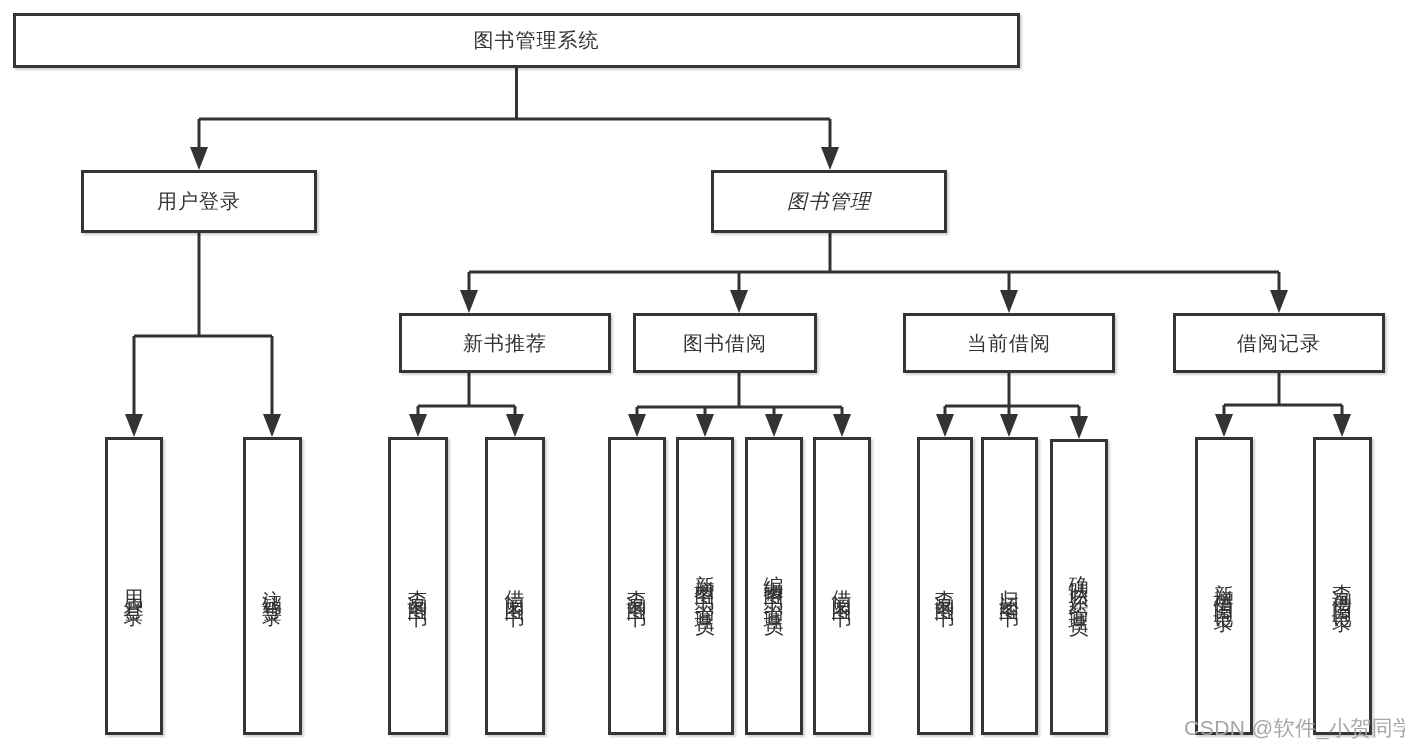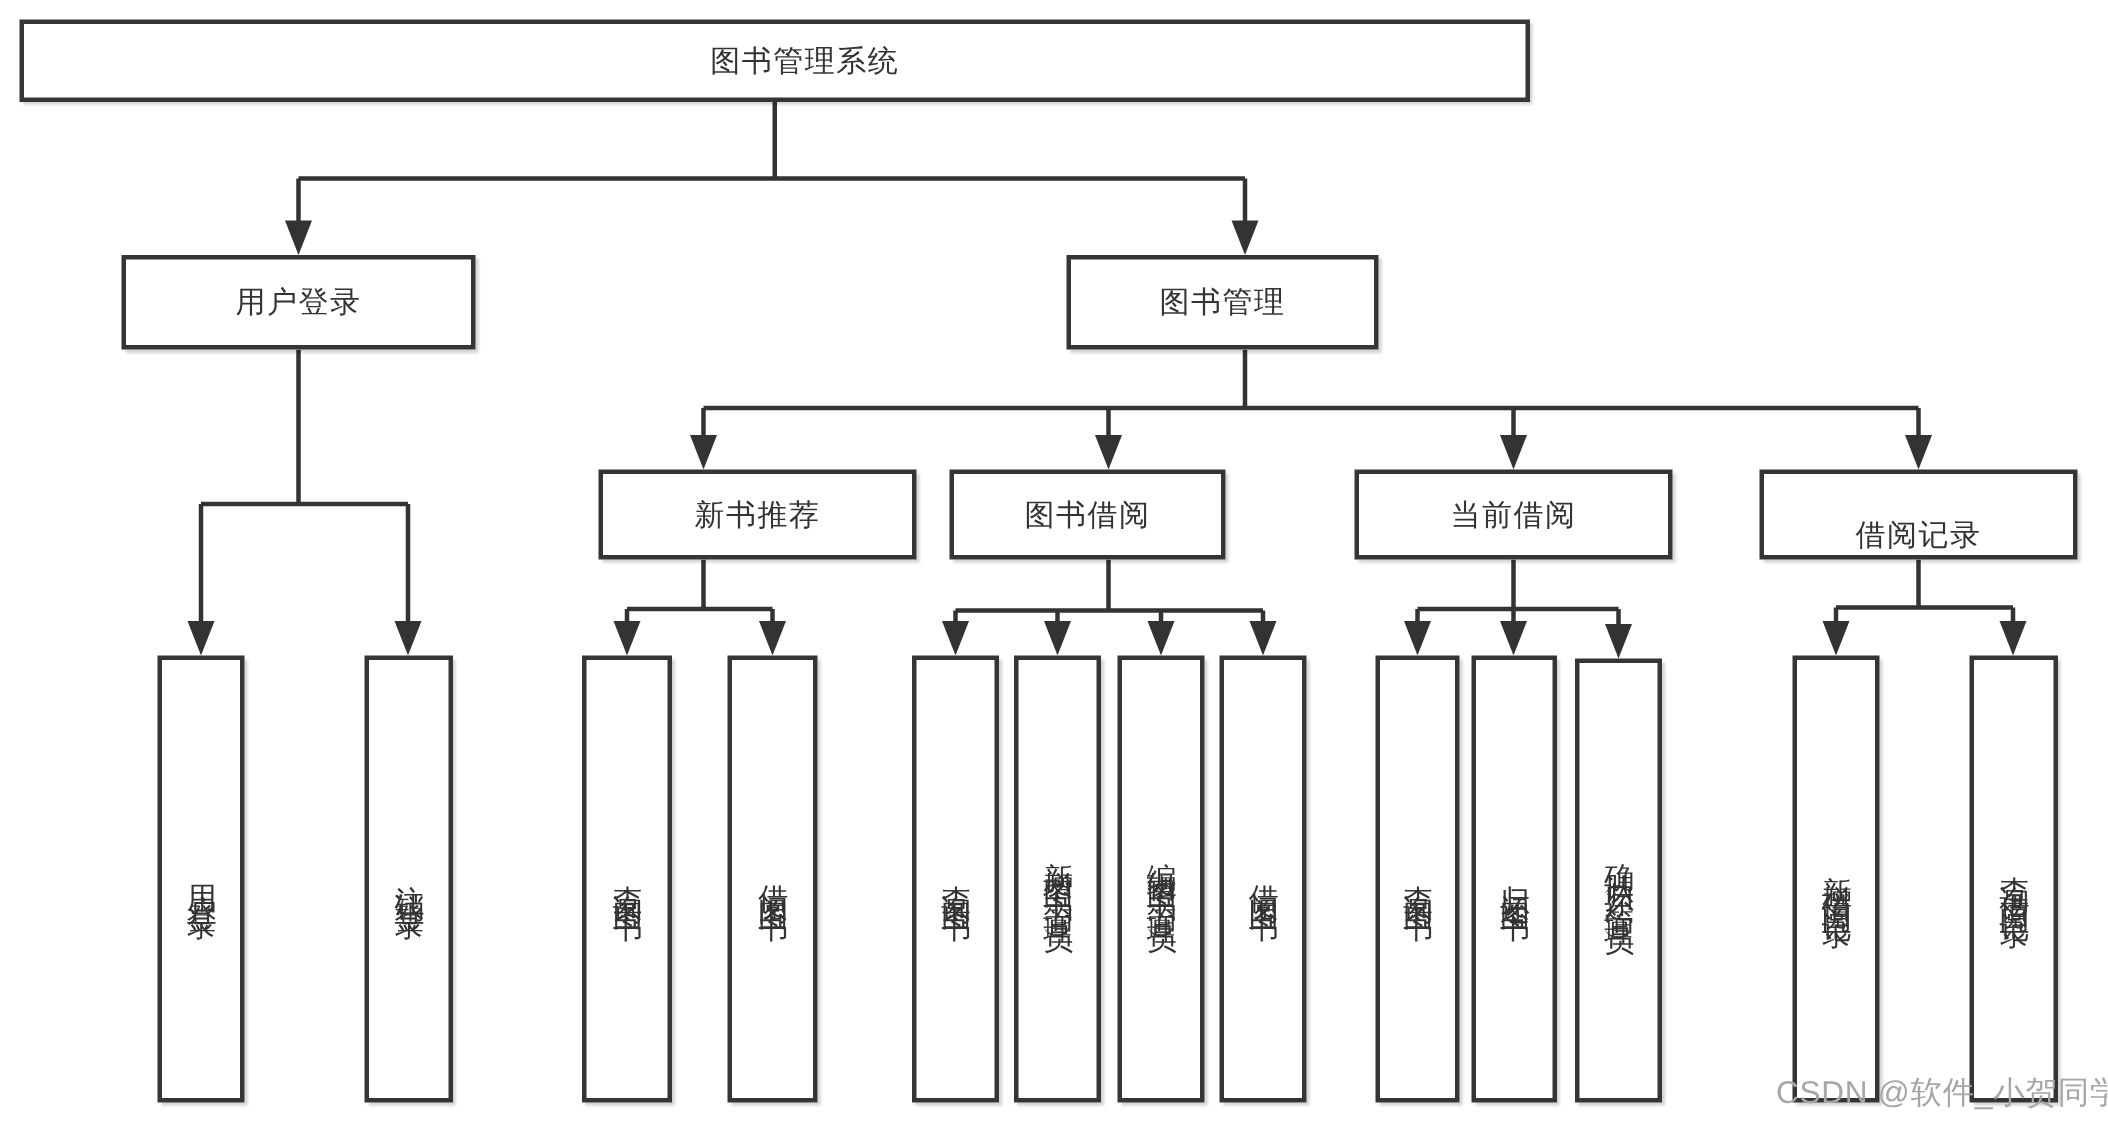--- a/index.html
+++ b/index.html
@@ -149,34 +149,34 @@
     </g>
   </svg>
 
   <div class="box" style="left:13px; top:13px; width:1007px; height:55px;padding-left:40px;">
     <span>图书管理系统</span>
   </div>
 
   <div class="box" style="left:81px; top:170px; width:236px; height:63px;">
     <span>用户登录</span>
   </div>
-  <div class="box" style="left:711px; top:170px; width:208px; height:63px;">
+  <div class="box" style="left:711px; top:170px; width:236px; height:63px;font-style:italic;">
     <span>图书管理</span>
   </div>
 
   <div class="box" style="left:363px; top:313px; width:212px; height:60px;margin-left:36px;">
     <span>新书推荐</span>
   </div>
   <div class="box" style="left:633px; top:313px; width:184px; height:60px;">
     <span>图书借阅</span>
   </div>
   <div class="box" style="left:903px; top:313px; width:212px; height:60px;">
     <span>当前借阅</span>
   </div>
-  <div class="box" style="left:1173px; top:313px; width:212px; height:60px;align-items:flex-end;">
+  <div class="box" style="left:1173px; top:313px; width:212px; height:60px;">
     <span>借阅记录</span>
   </div>
 
   <div class="vbox" style="left:105px; top:437px; width:58px; height:298px;">
     <span>用户登录</span>
   </div>
   <div class="vbox" style="left:243px; top:437px; width:59px; height:298px;">
     <span>注销登录</span>
   </div>
 

